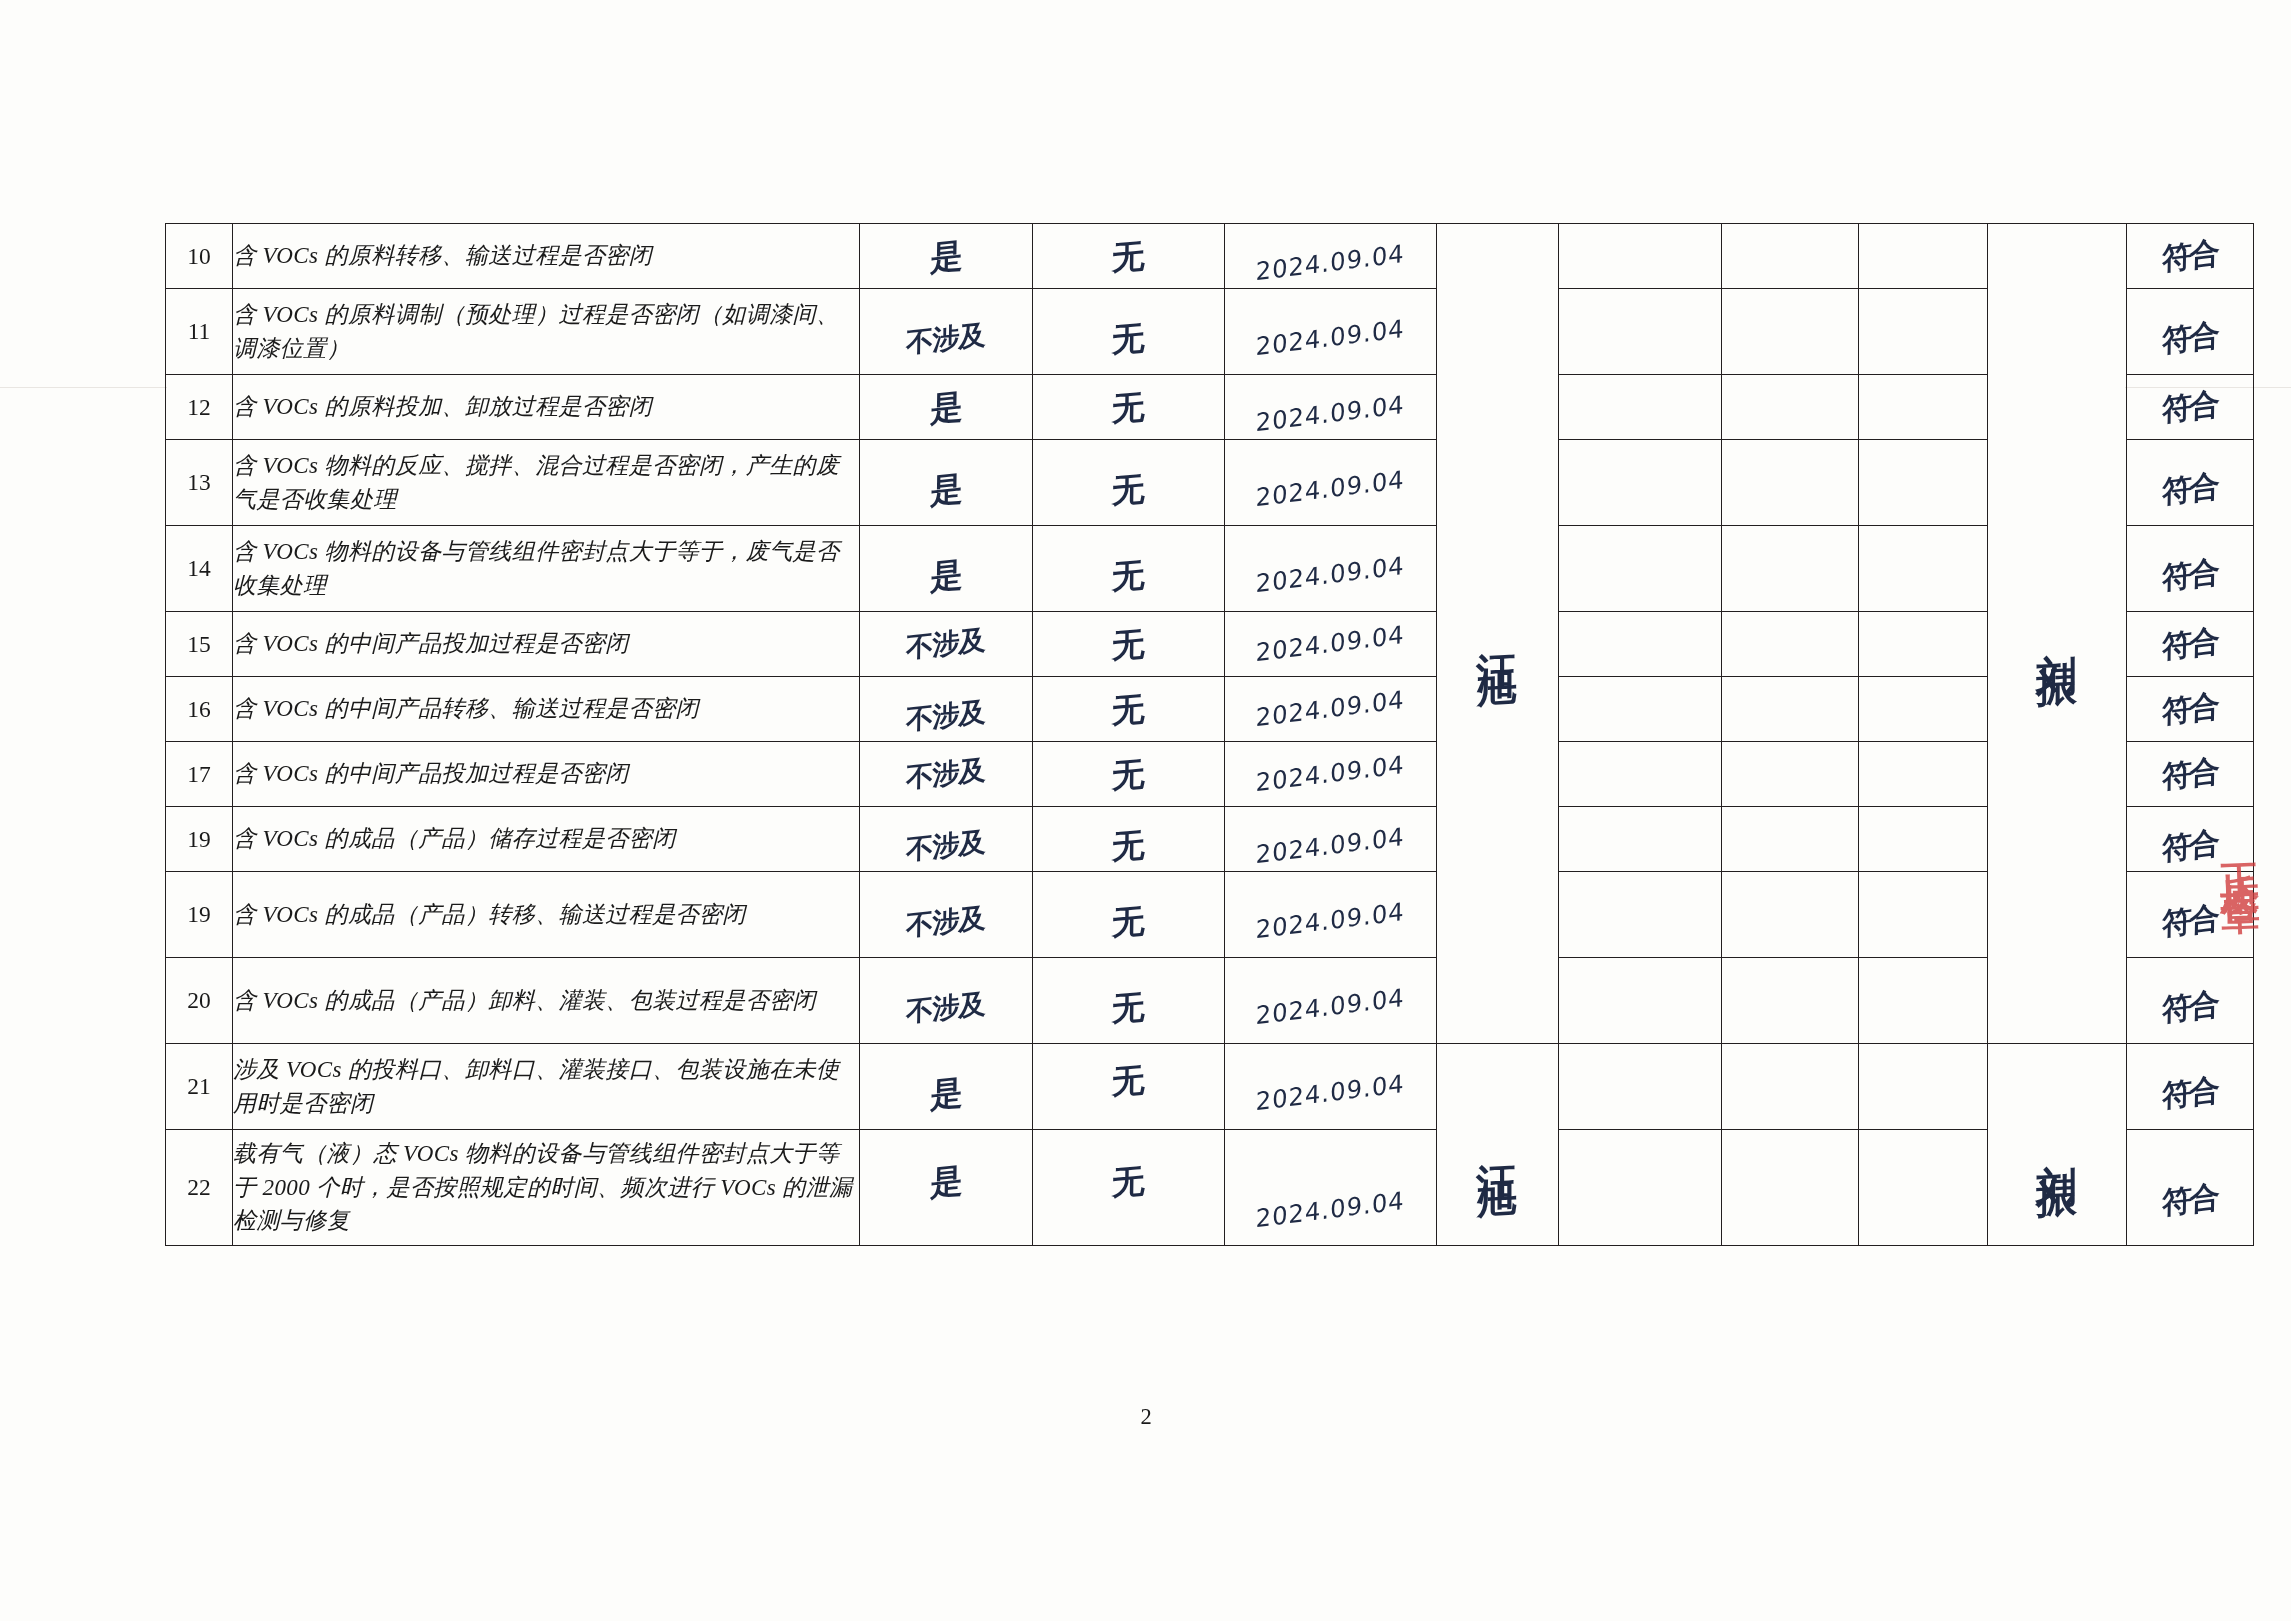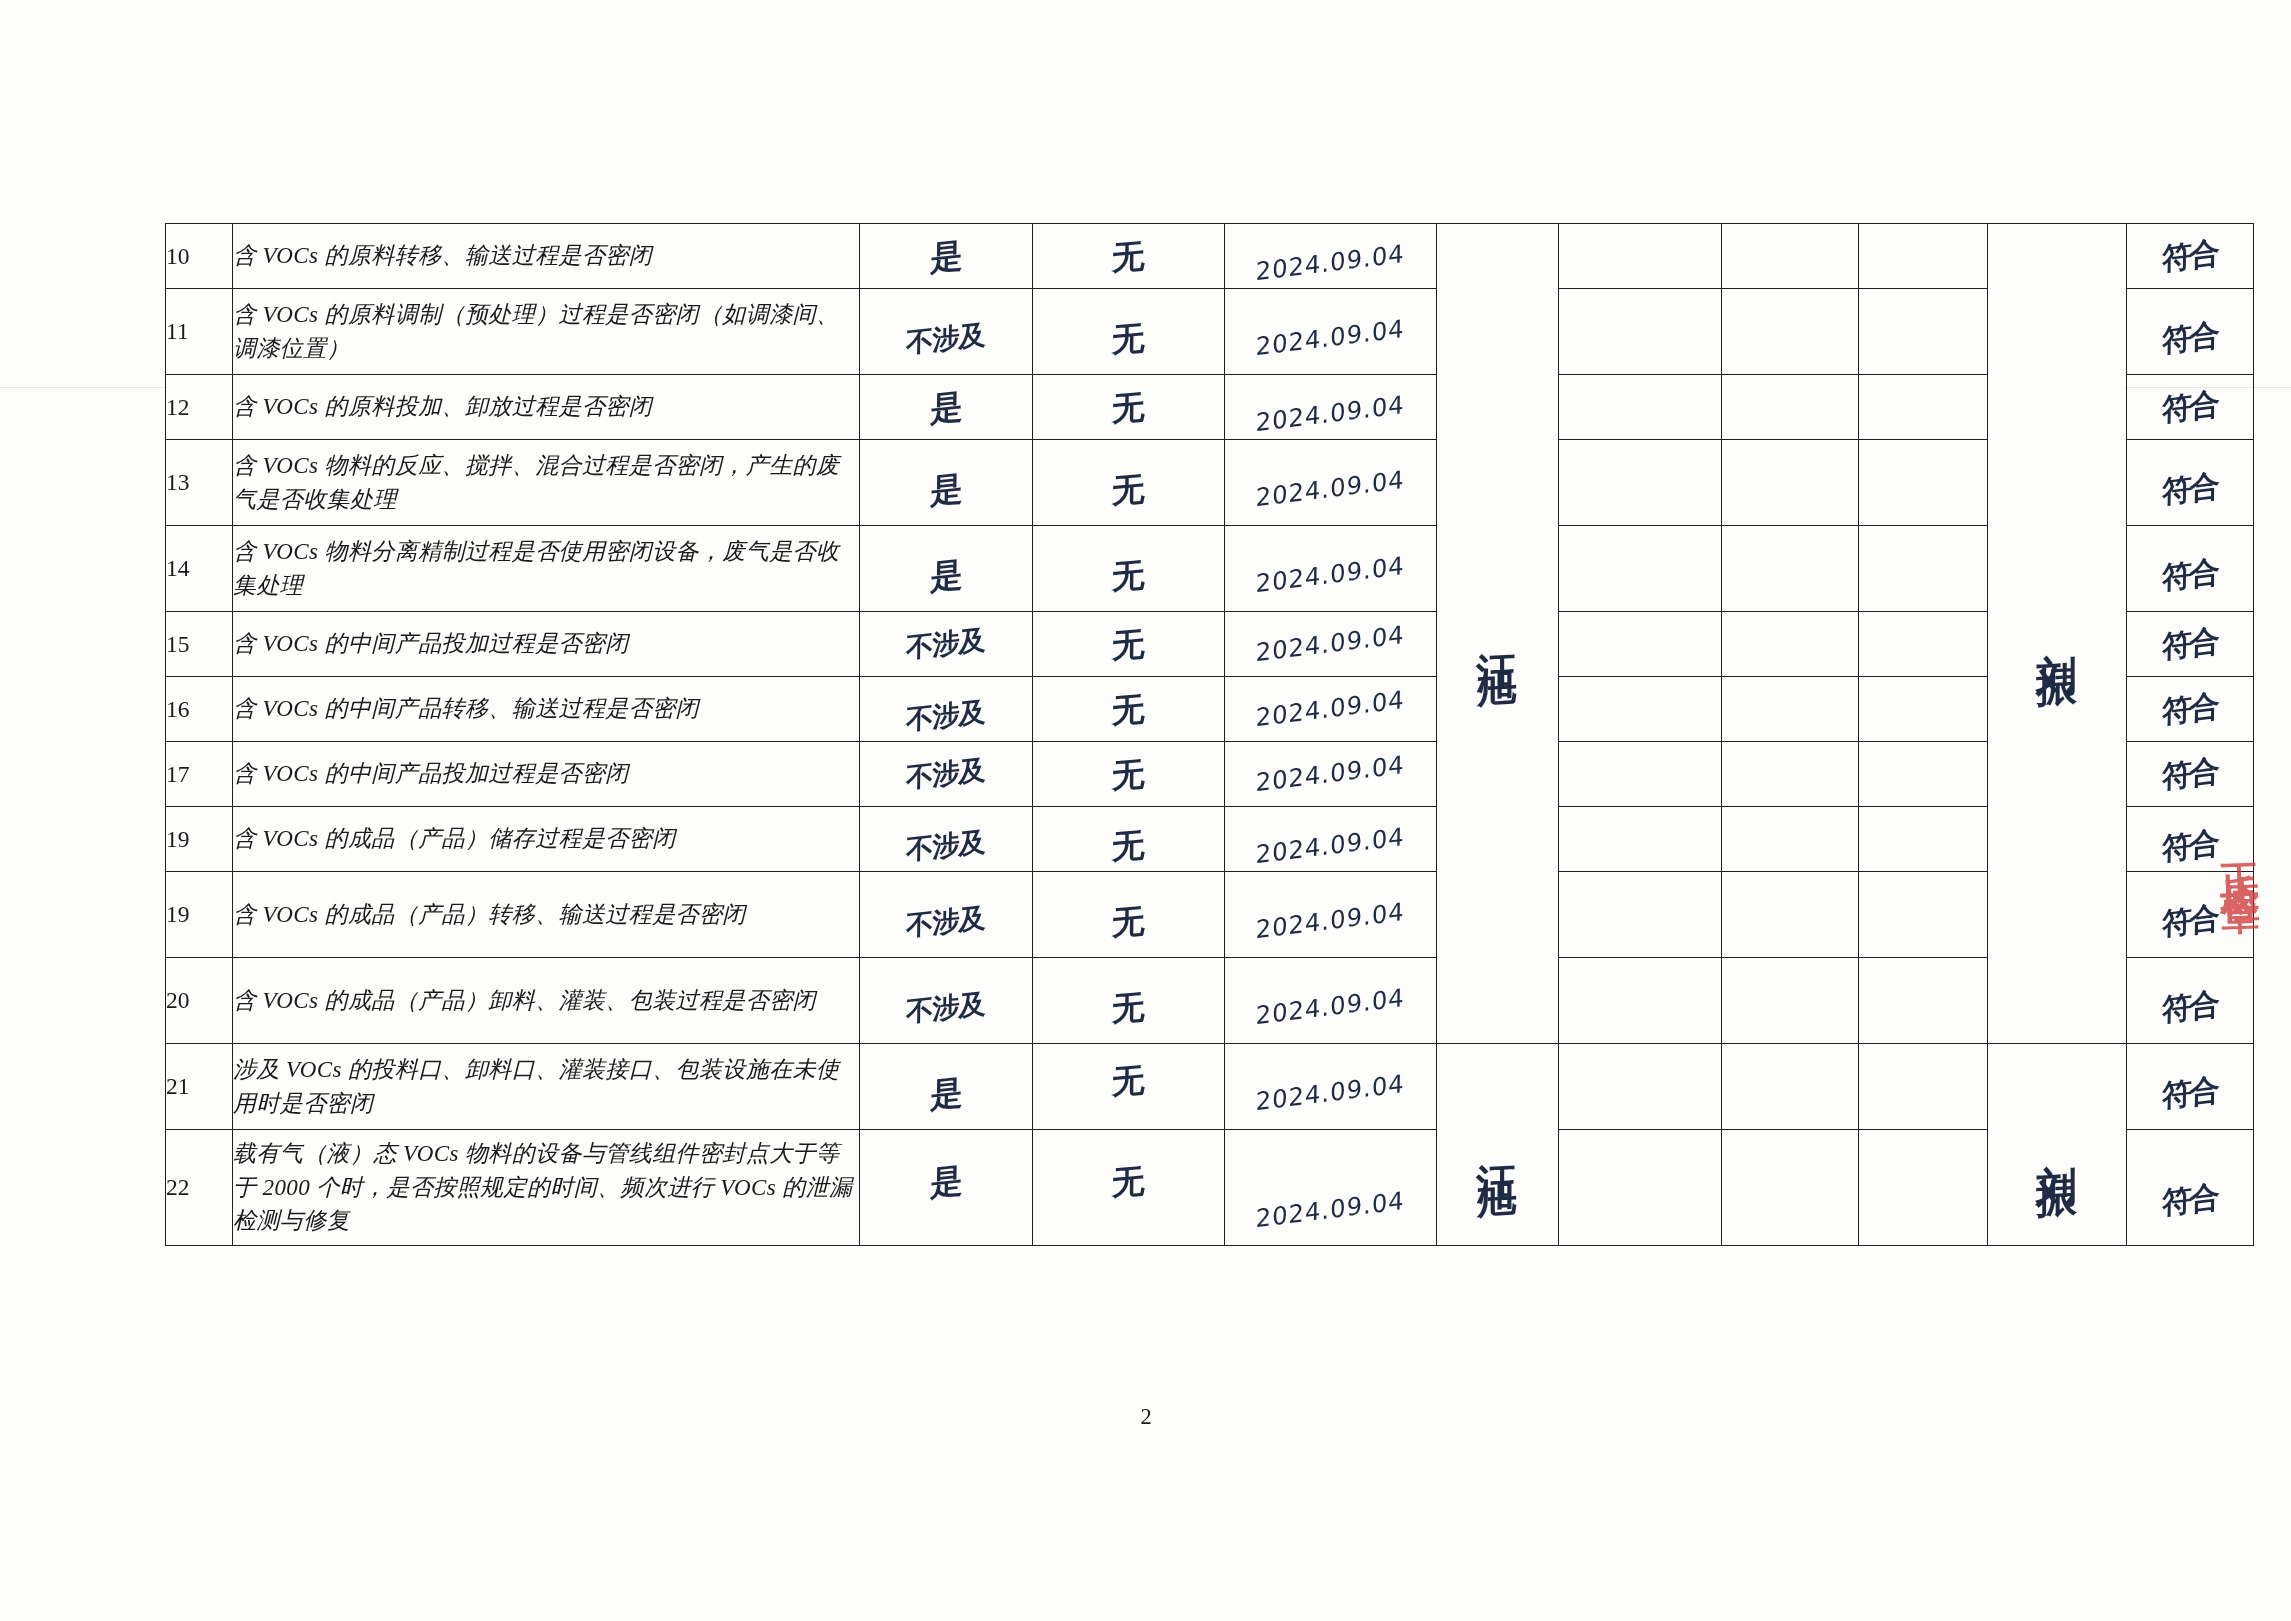--- a/index.html
+++ b/index.html
@@ -43,21 +43,21 @@
     border-collapse: collapse;
     table-layout: fixed;
   }
   table.checklist td {
     border: 1.5px solid #231f20;
     padding: 0;
     vertical-align: middle;
   }
   .c-no {
     width: 67px;
-    text-align: left;
+    text-align: center;
     font-size: 23.5px;
     color: #1a1a1a;
   }
   .c-item {
     width: 627px;
     padding: 7.8px 13.7px 7.8px 15.7px;
     font-size: 23px;
     line-height: 1.45;
     letter-spacing: 0.4px;
     color: #1a1a1a;
@@ -313,21 +313,21 @@
       <td></td>
       <td>
             <div class="cell-inner nudge-down">
               <span class="hw hw-res">符合</span>
             </div>
           </td>
     </tr>
 
     <tr class="row-h2">
       <td class="c-no">14</td>
-      <td class="c-item">含 VOCs 物料分离精制过程是否使用密闭设备，废气是否收集处理</td>
+      <td class="c-item">含 VOCs 物料的设备与管线组件密封点大于等于，废气是否收集处理</td>
       <td>
             <div class="cell-inner nudge-down">
               <span class="hw hw-ans">是</span>
             </div>
           </td>
       <td>
             <div class="cell-inner nudge-down">
               <span class="hw hw-wu">无</span>
             </div>
           </td>

